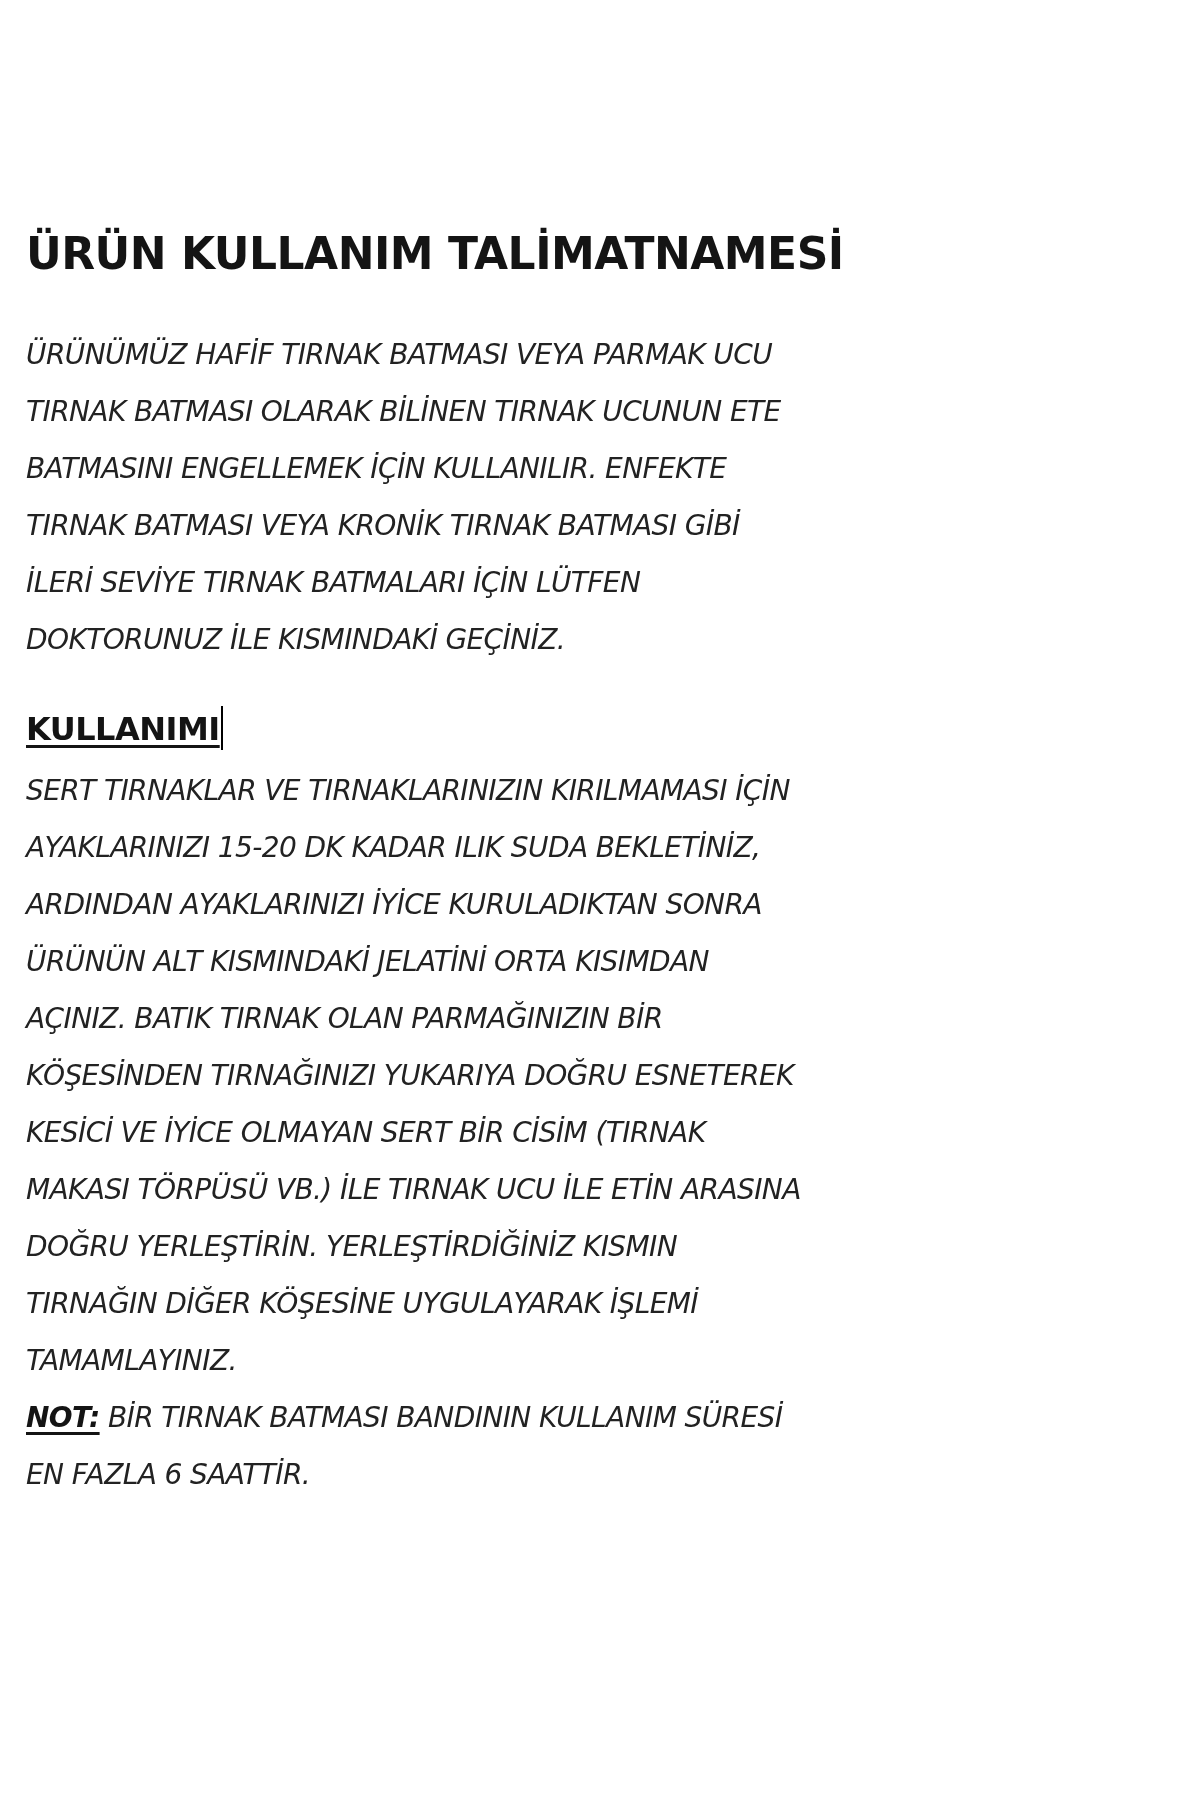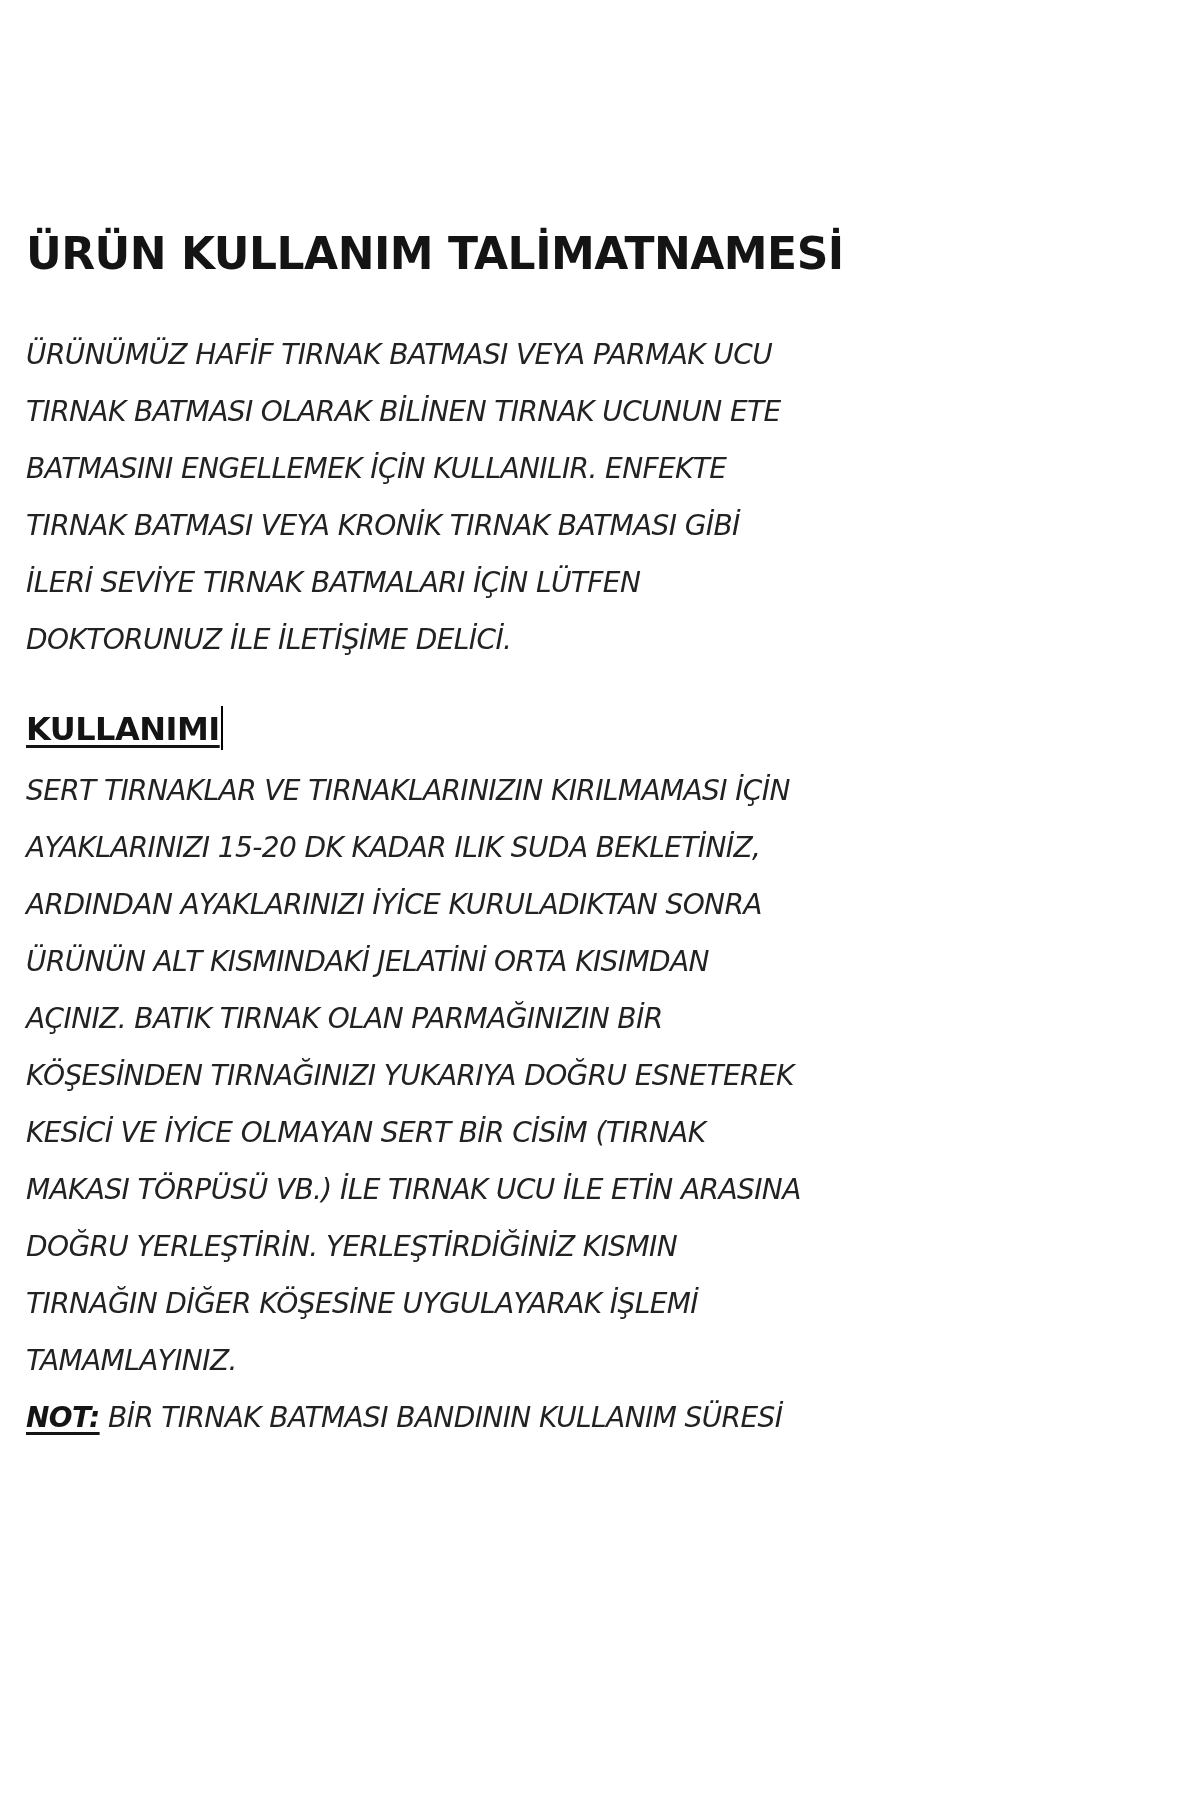--- a/index.html
+++ b/index.html
@@ -89,33 +89,34 @@
 <div class="page">
 
   <div class="title">ÜRÜN KULLANIM TALİMATNAMESİ</div>
 
   <div class="intro">
     <span class="line">ÜRÜNÜMÜZ HAFİF TIRNAK BATMASI VEYA PARMAK UCU</span>
     <span class="line">TIRNAK BATMASI OLARAK BİLİNEN TIRNAK UCUNUN ETE</span>
     <span class="line">BATMASINI ENGELLEMEK İÇİN KULLANILIR. ENFEKTE</span>
     <span class="line">TIRNAK BATMASI VEYA KRONİK TIRNAK BATMASI GİBİ</span>
     <span class="line">İLERİ SEVİYE TIRNAK BATMALARI İÇİN LÜTFEN</span>
-    <span class="line">DOKTORUNUZ İLE İLETİŞİME DELİCİ.</span>
+    <span class="line">DOKTORUNUZ İLE KISMINDAKİ GEÇİNİZ.</span>
   </div>
 
   <div class="usage-heading"><span>KULLANIMI</span><span class="cursor"></span></div>
 
   <div class="usage">
     <span class="line">SERT TIRNAKLAR VE TIRNAKLARINIZIN KIRILMAMASI İÇİN</span>
     <span class="line">AYAKLARINIZI 15-20 DK KADAR ILIK SUDA BEKLETİNİZ,</span>
     <span class="line">ARDINDAN AYAKLARINIZI İYİCE KURULADIKTAN SONRA</span>
     <span class="line">ÜRÜNÜN ALT KISMINDAKİ JELATİNİ ORTA KISIMDAN</span>
     <span class="line">AÇINIZ. BATIK TIRNAK OLAN PARMAĞINIZIN BİR</span>
     <span class="line">KÖŞESİNDEN TIRNAĞINIZI YUKARIYA DOĞRU ESNETEREK</span>
     <span class="line">KESİCİ VE İYİCE OLMAYAN SERT BİR CİSİM (TIRNAK</span>
     <span class="line">MAKASI TÖRPÜSÜ VB.) İLE TIRNAK UCU İLE ETİN ARASINA</span>
     <span class="line">DOĞRU YERLEŞTİRİN. YERLEŞTİRDİĞİNİZ KISMIN</span>
     <span class="line">TIRNAĞIN DİĞER KÖŞESİNE UYGULAYARAK İŞLEMİ</span>
     <span class="line">TAMAMLAYINIZ.</span>
     <span class="line"><span class="note-label">NOT:</span><span> BİR TIRNAK BATMASI BANDININ KULLANIM SÜRESİ</span></span>
+    <span class="line">EN FAZLA 6 SAATTİR.</span>
   </div>
 
 </div>
 
 </body></html>

